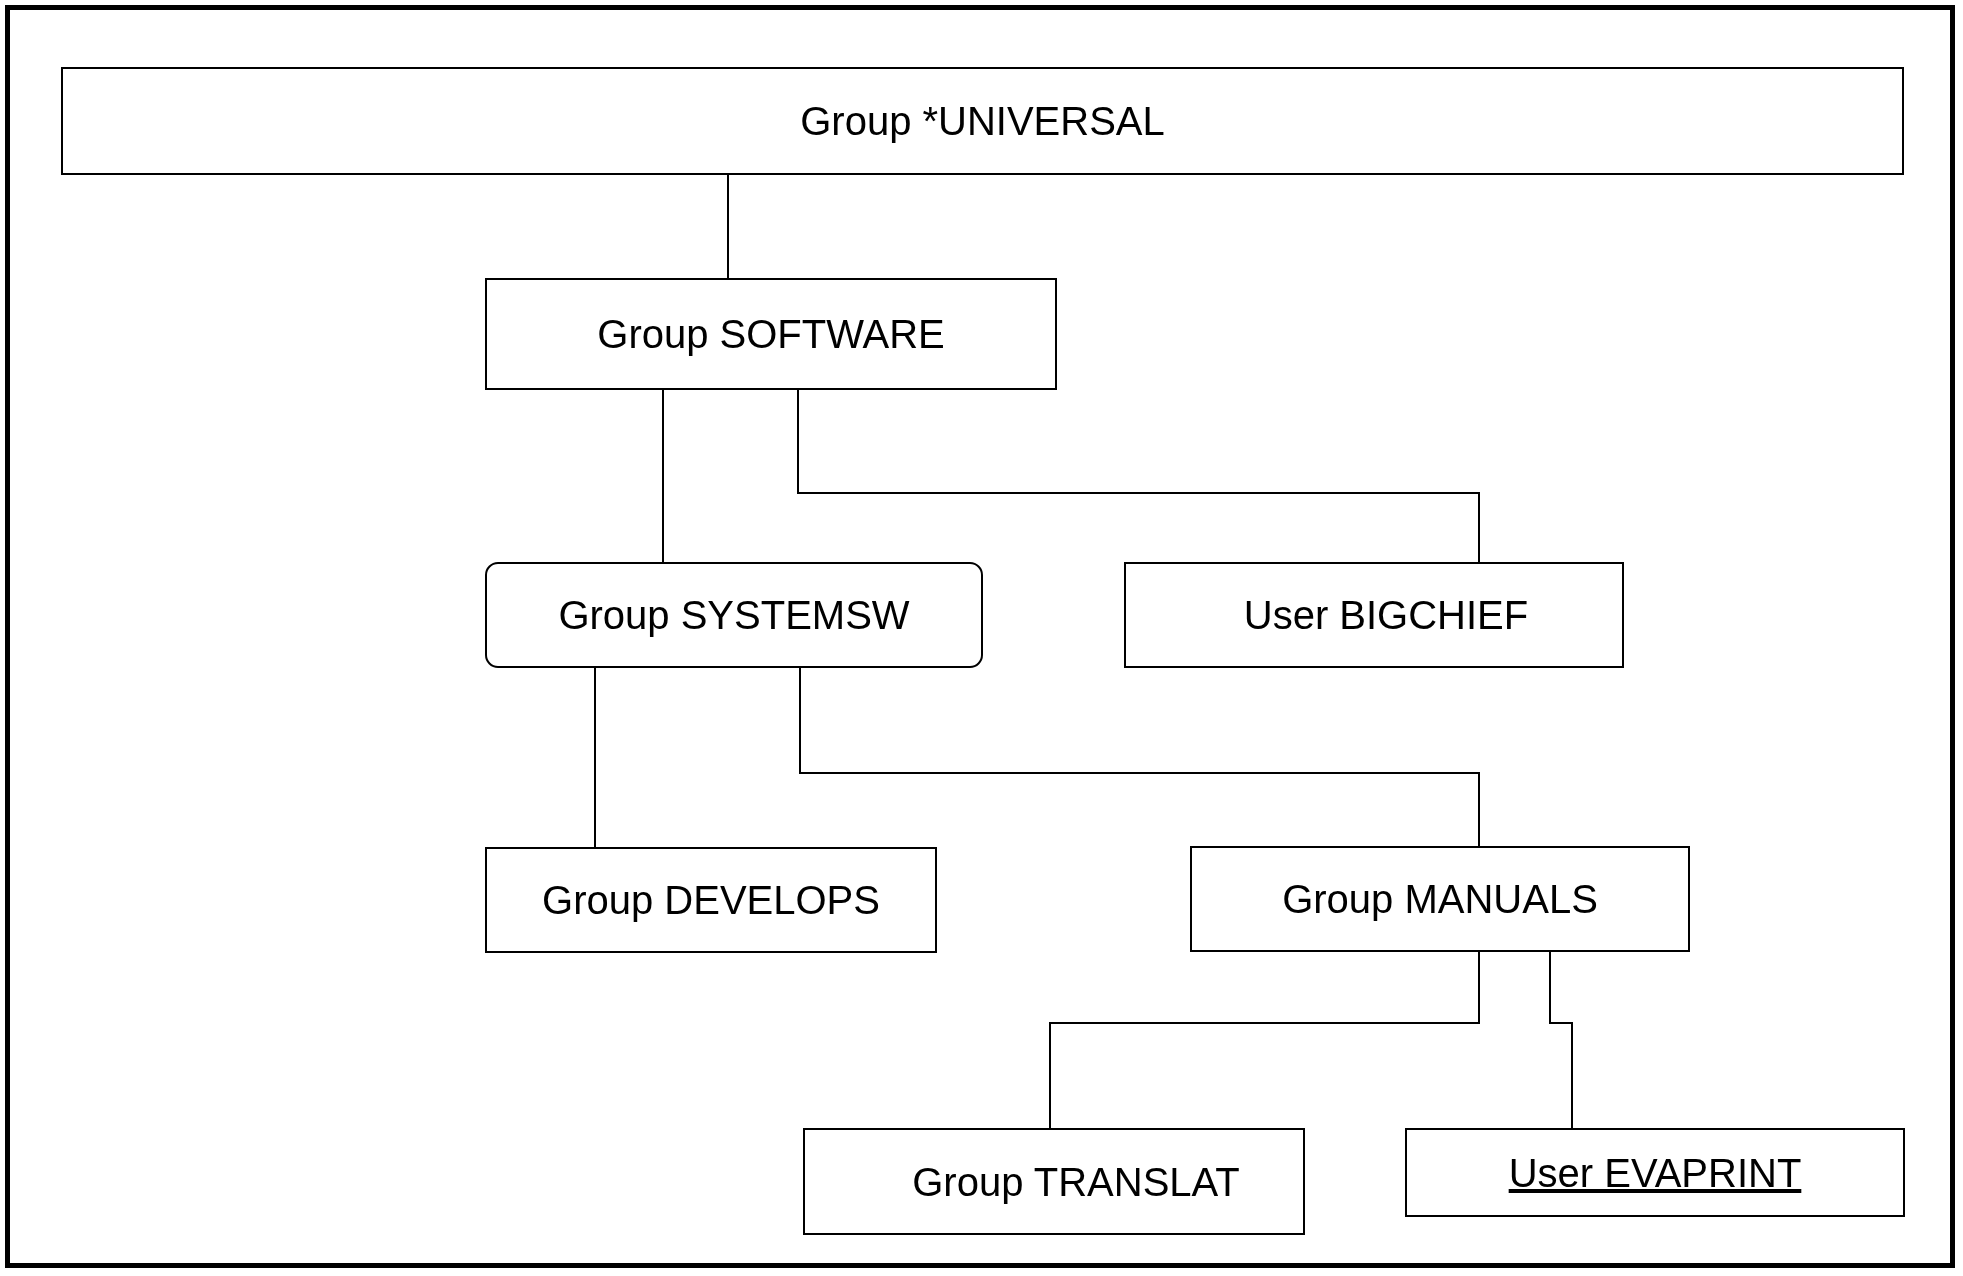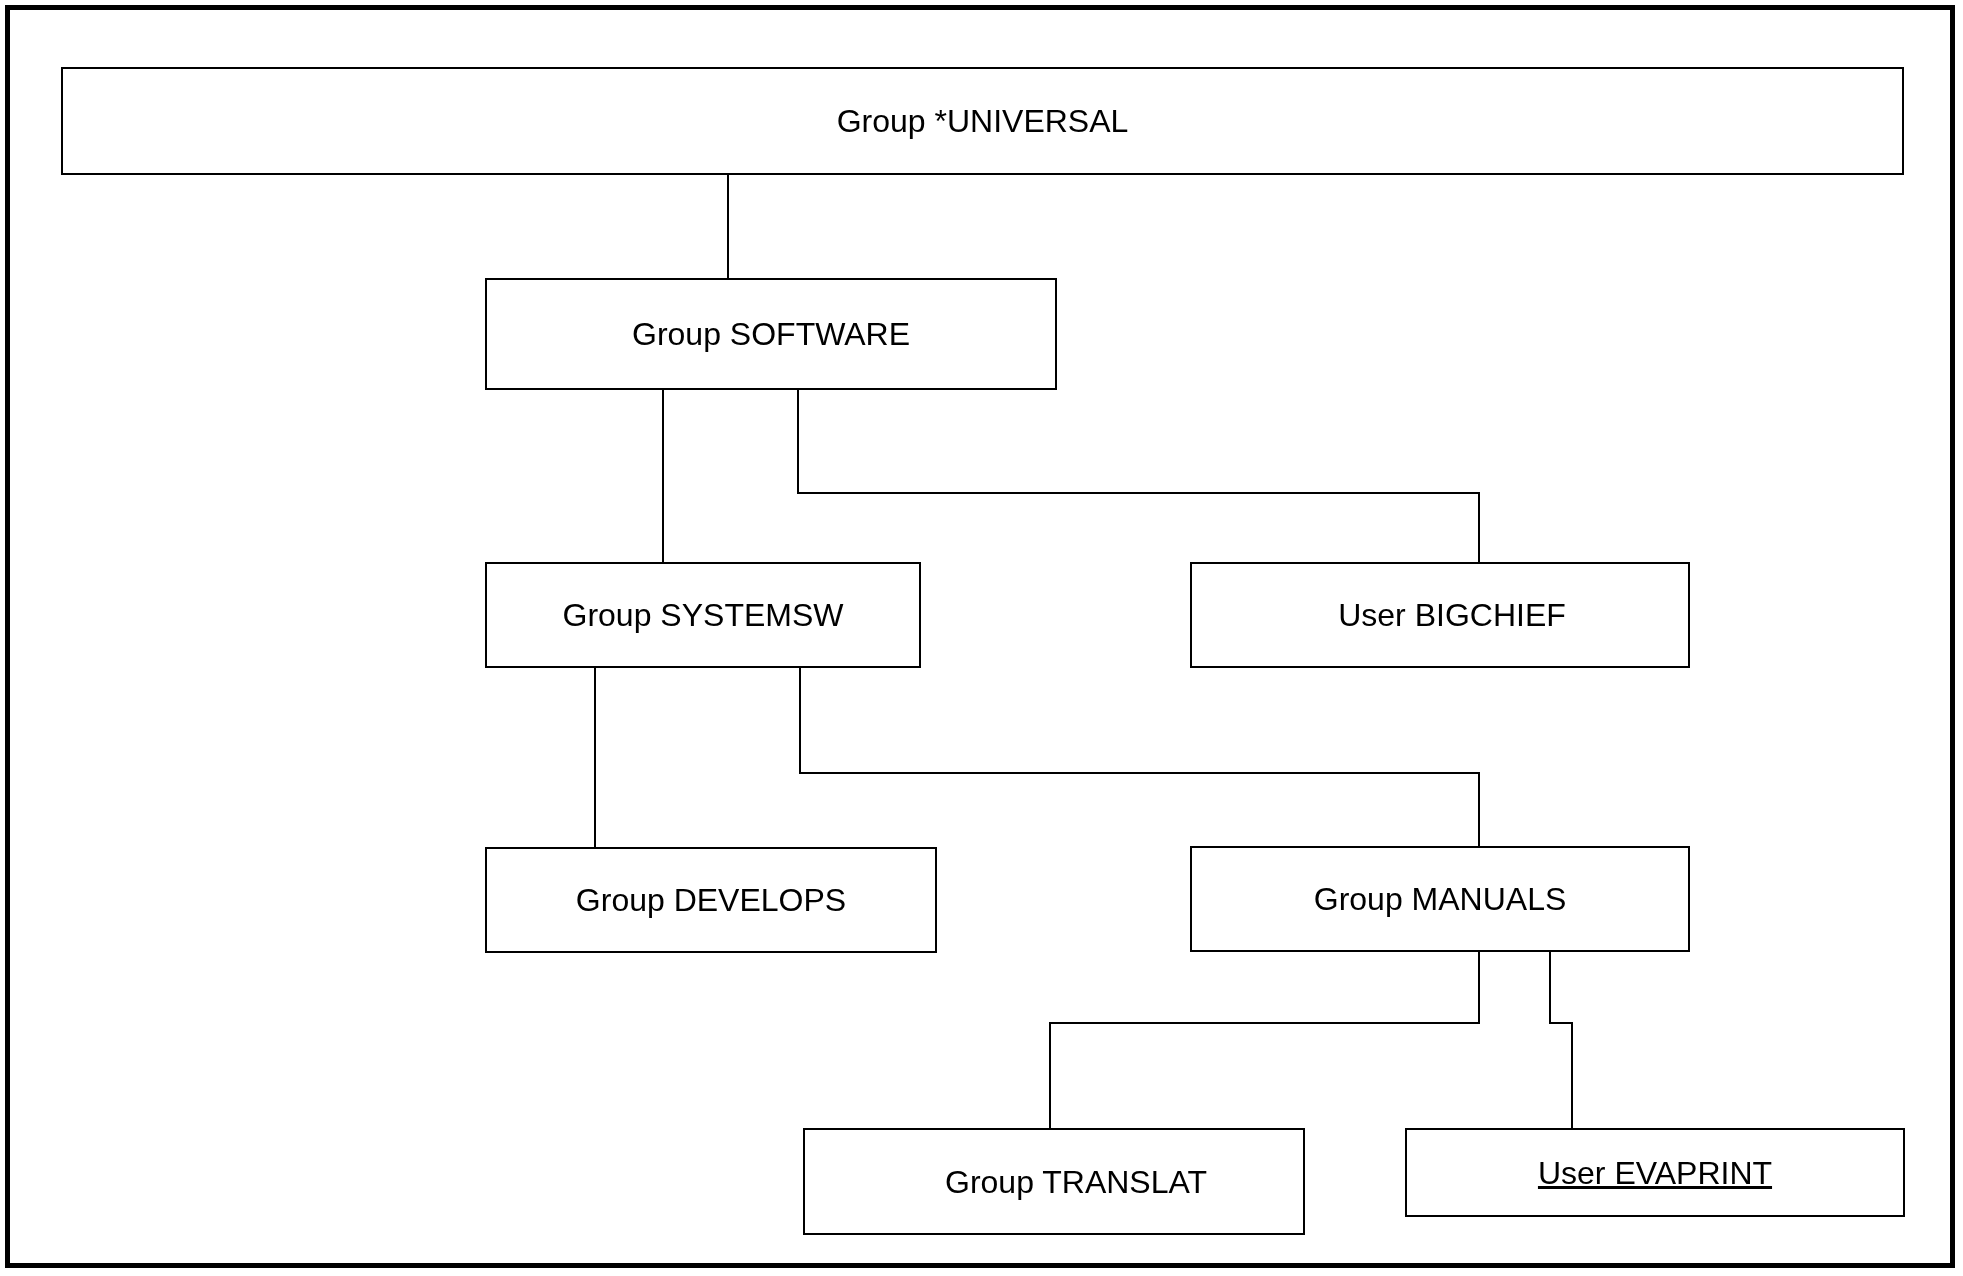--- a/index.html
+++ b/index.html
@@ -31,21 +31,21 @@
     border: 2px solid #000000;
     background: #ffffff;
     box-sizing: border-box;
     display: flex;
     align-items: center;
     justify-content: center;
     z-index: 3;
   }
   .node-label {
     font-family: "Liberation Sans", sans-serif;
-    font-size: 32px;
+    font-size: 40px;
     font-weight: 400;
     color: #000000;
     line-height: 1;
     white-space: nowrap;
     letter-spacing: 0px;
   }
   .edge {
     position: absolute;
     background: #000000;
     z-index: 1;
@@ -83,25 +83,25 @@
   <div class="edge edge-v" style="left:1571px; top:1022px; height:106px;"></div>
 
   <div class="node" style="left:61px; top:67px; width:1843px; height:108px;">
     <span class="node-label">Group *UNIVERSAL</span>
   </div>
 
   <div class="node" style="left:485px; top:278px; width:572px; height:112px;">
     <span class="node-label">Group SOFTWARE</span>
   </div>
 
-  <div class="node" style="left:485px; top:562px; width:436px; height:106px;">
+  <div class="node" style="left:485px; top:562px; width:498px; height:106px;border-radius:13px;">
     <span class="node-label">Group SYSTEMSW</span>
   </div>
 
-  <div class="node" style="left:1190px; top:562px; width:500px; height:106px;padding-left:24px;">
+  <div class="node" style="left:1124px; top:562px; width:500px; height:106px;padding-left:24px;">
     <span class="node-label">User BIGCHIEF</span>
   </div>
 
   <div class="node" style="left:485px; top:847px; width:452px; height:106px;">
     <span class="node-label">Group DEVELOPS</span>
   </div>
 
   <div class="node" style="left:1190px; top:846px; width:500px; height:106px;">
     <span class="node-label">Group MANUALS</span>
   </div>

